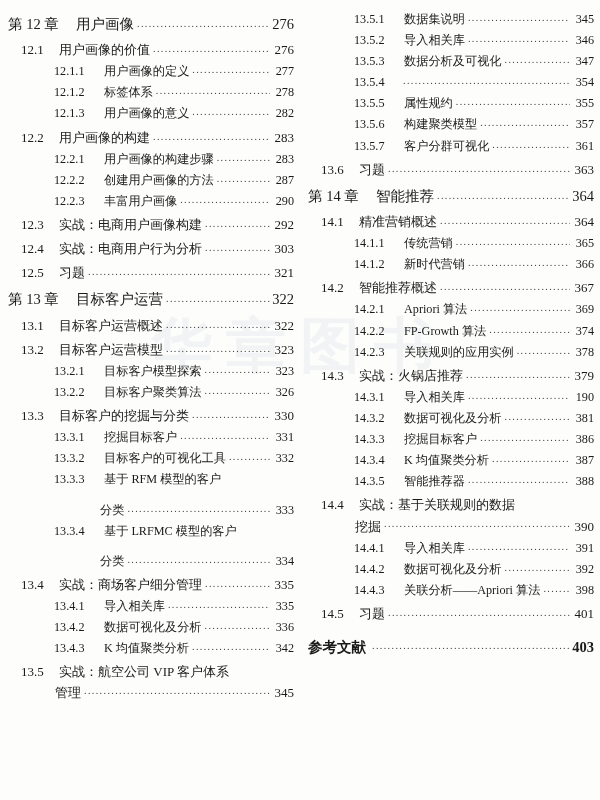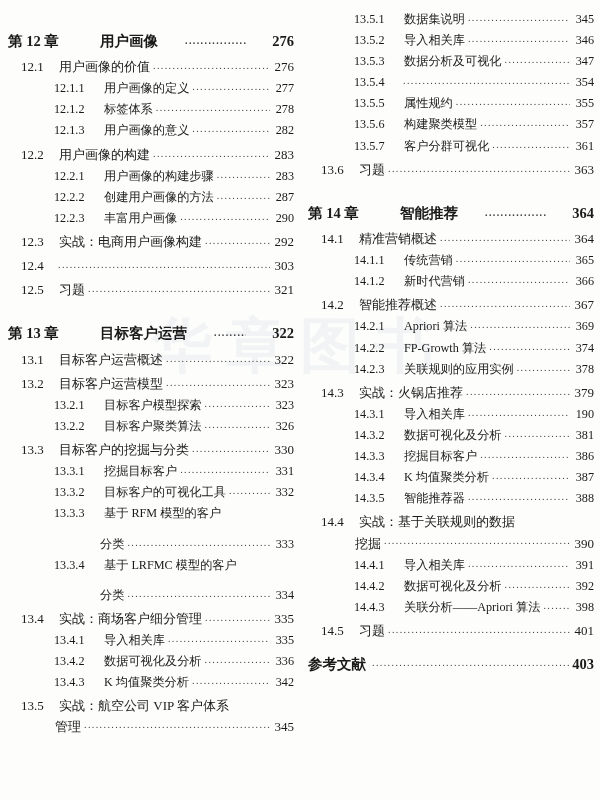--- a/index.html
+++ b/index.html
@@ -80,24 +80,23 @@
   .entry .page {
     flex: 0 0 auto;
     white-space: nowrap;
     text-align: right;
     min-width: 22px;
   }
 
   
   .lvl-chapter {
     font-size: 14.5px;
-    font-weight: bold;
-    margin-top: 26px;
+    font-weight: normal;
+    margin-top: 9px;
     margin-bottom: 5px;
-    gap: 24px;
   }
   .lvl-chapter .num { min-width: 68px; }
   .lvl-chapter .title { padding-left: 0; }
 
   .lvl-1 {
     font-size: 13px;
     margin-top: 7px;
     margin-bottom: 4px;
     padding-left: 13px;
   }
@@ -205,20 +204,21 @@
           <span class="page">290</span>
         </div>
         <div class="entry lvl-1">
           <span class="num">12.3</span>
           <span class="title">实战：电商用户画像构建</span>
           <span class="dots">............................................................</span>
           <span class="page">292</span>
         </div>
         <div class="entry lvl-1">
           <span class="num">12.4</span>
+          <span class="title">实战：电商用户行为分析</span>
           <span class="dots">............................................................</span>
           <span class="page">303</span>
         </div>
         <div class="entry lvl-1">
           <span class="num">12.5</span>
           <span class="title">习题</span>
           <span class="dots">............................................................</span>
           <span class="page">321</span>
         </div>
         <div class="entry lvl-chapter">

